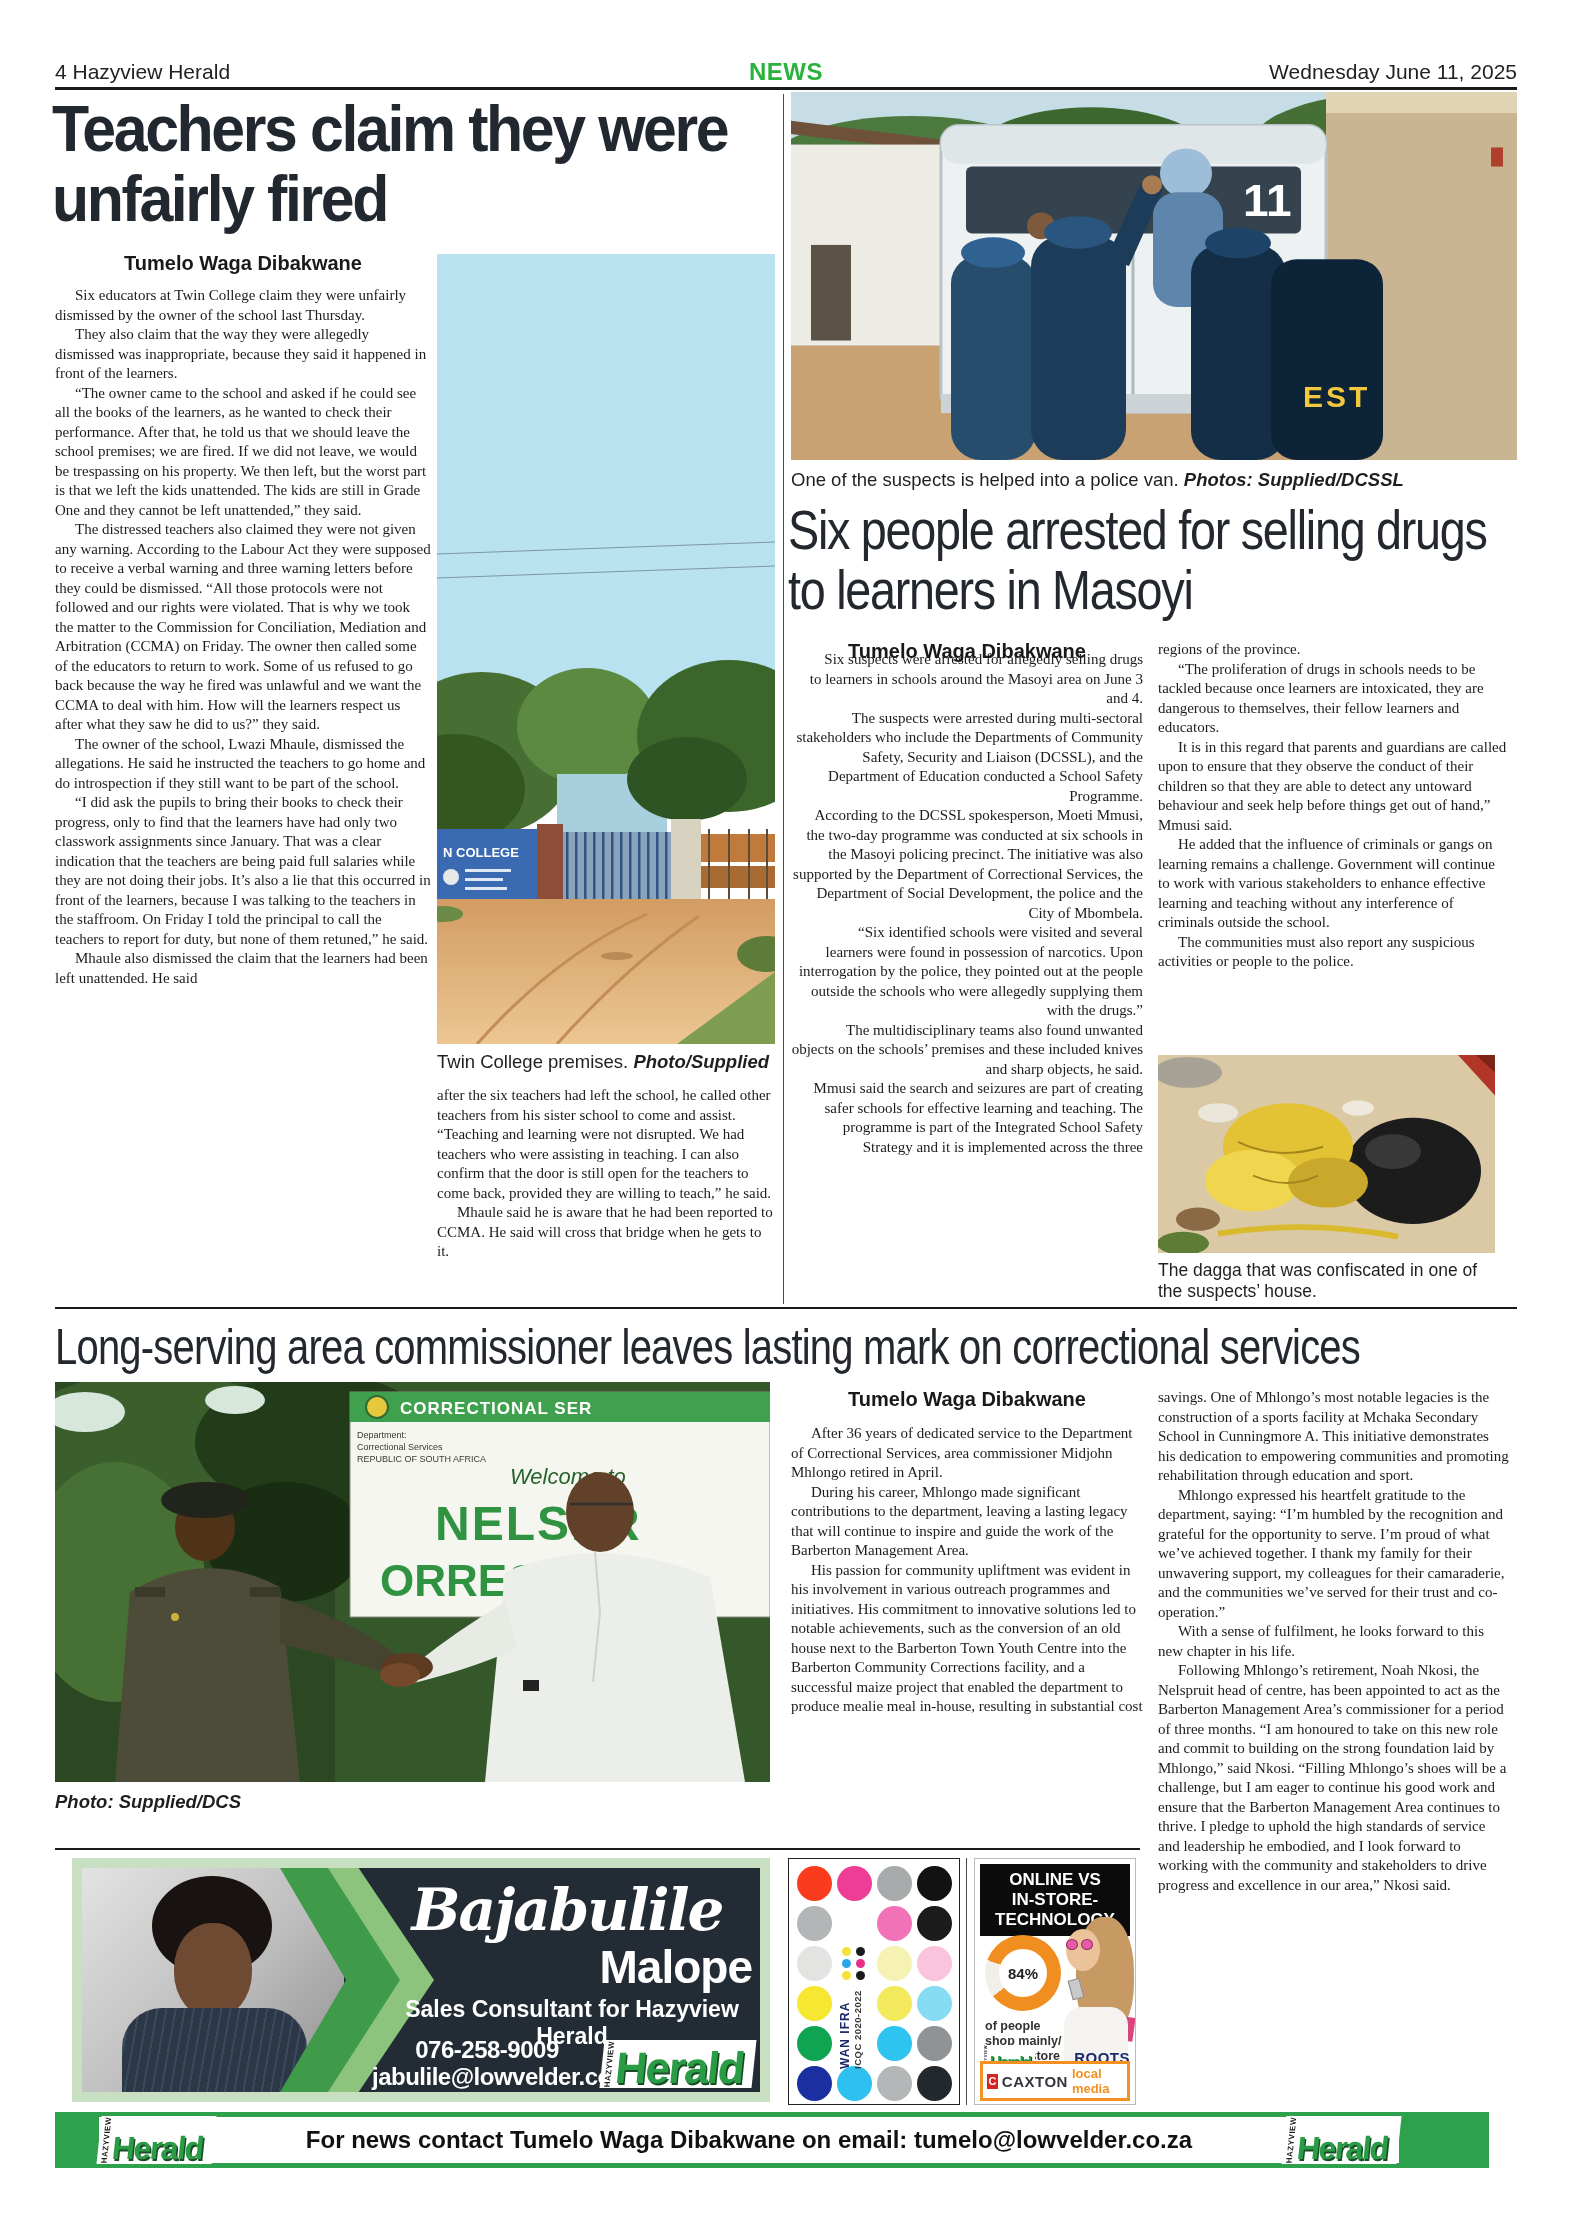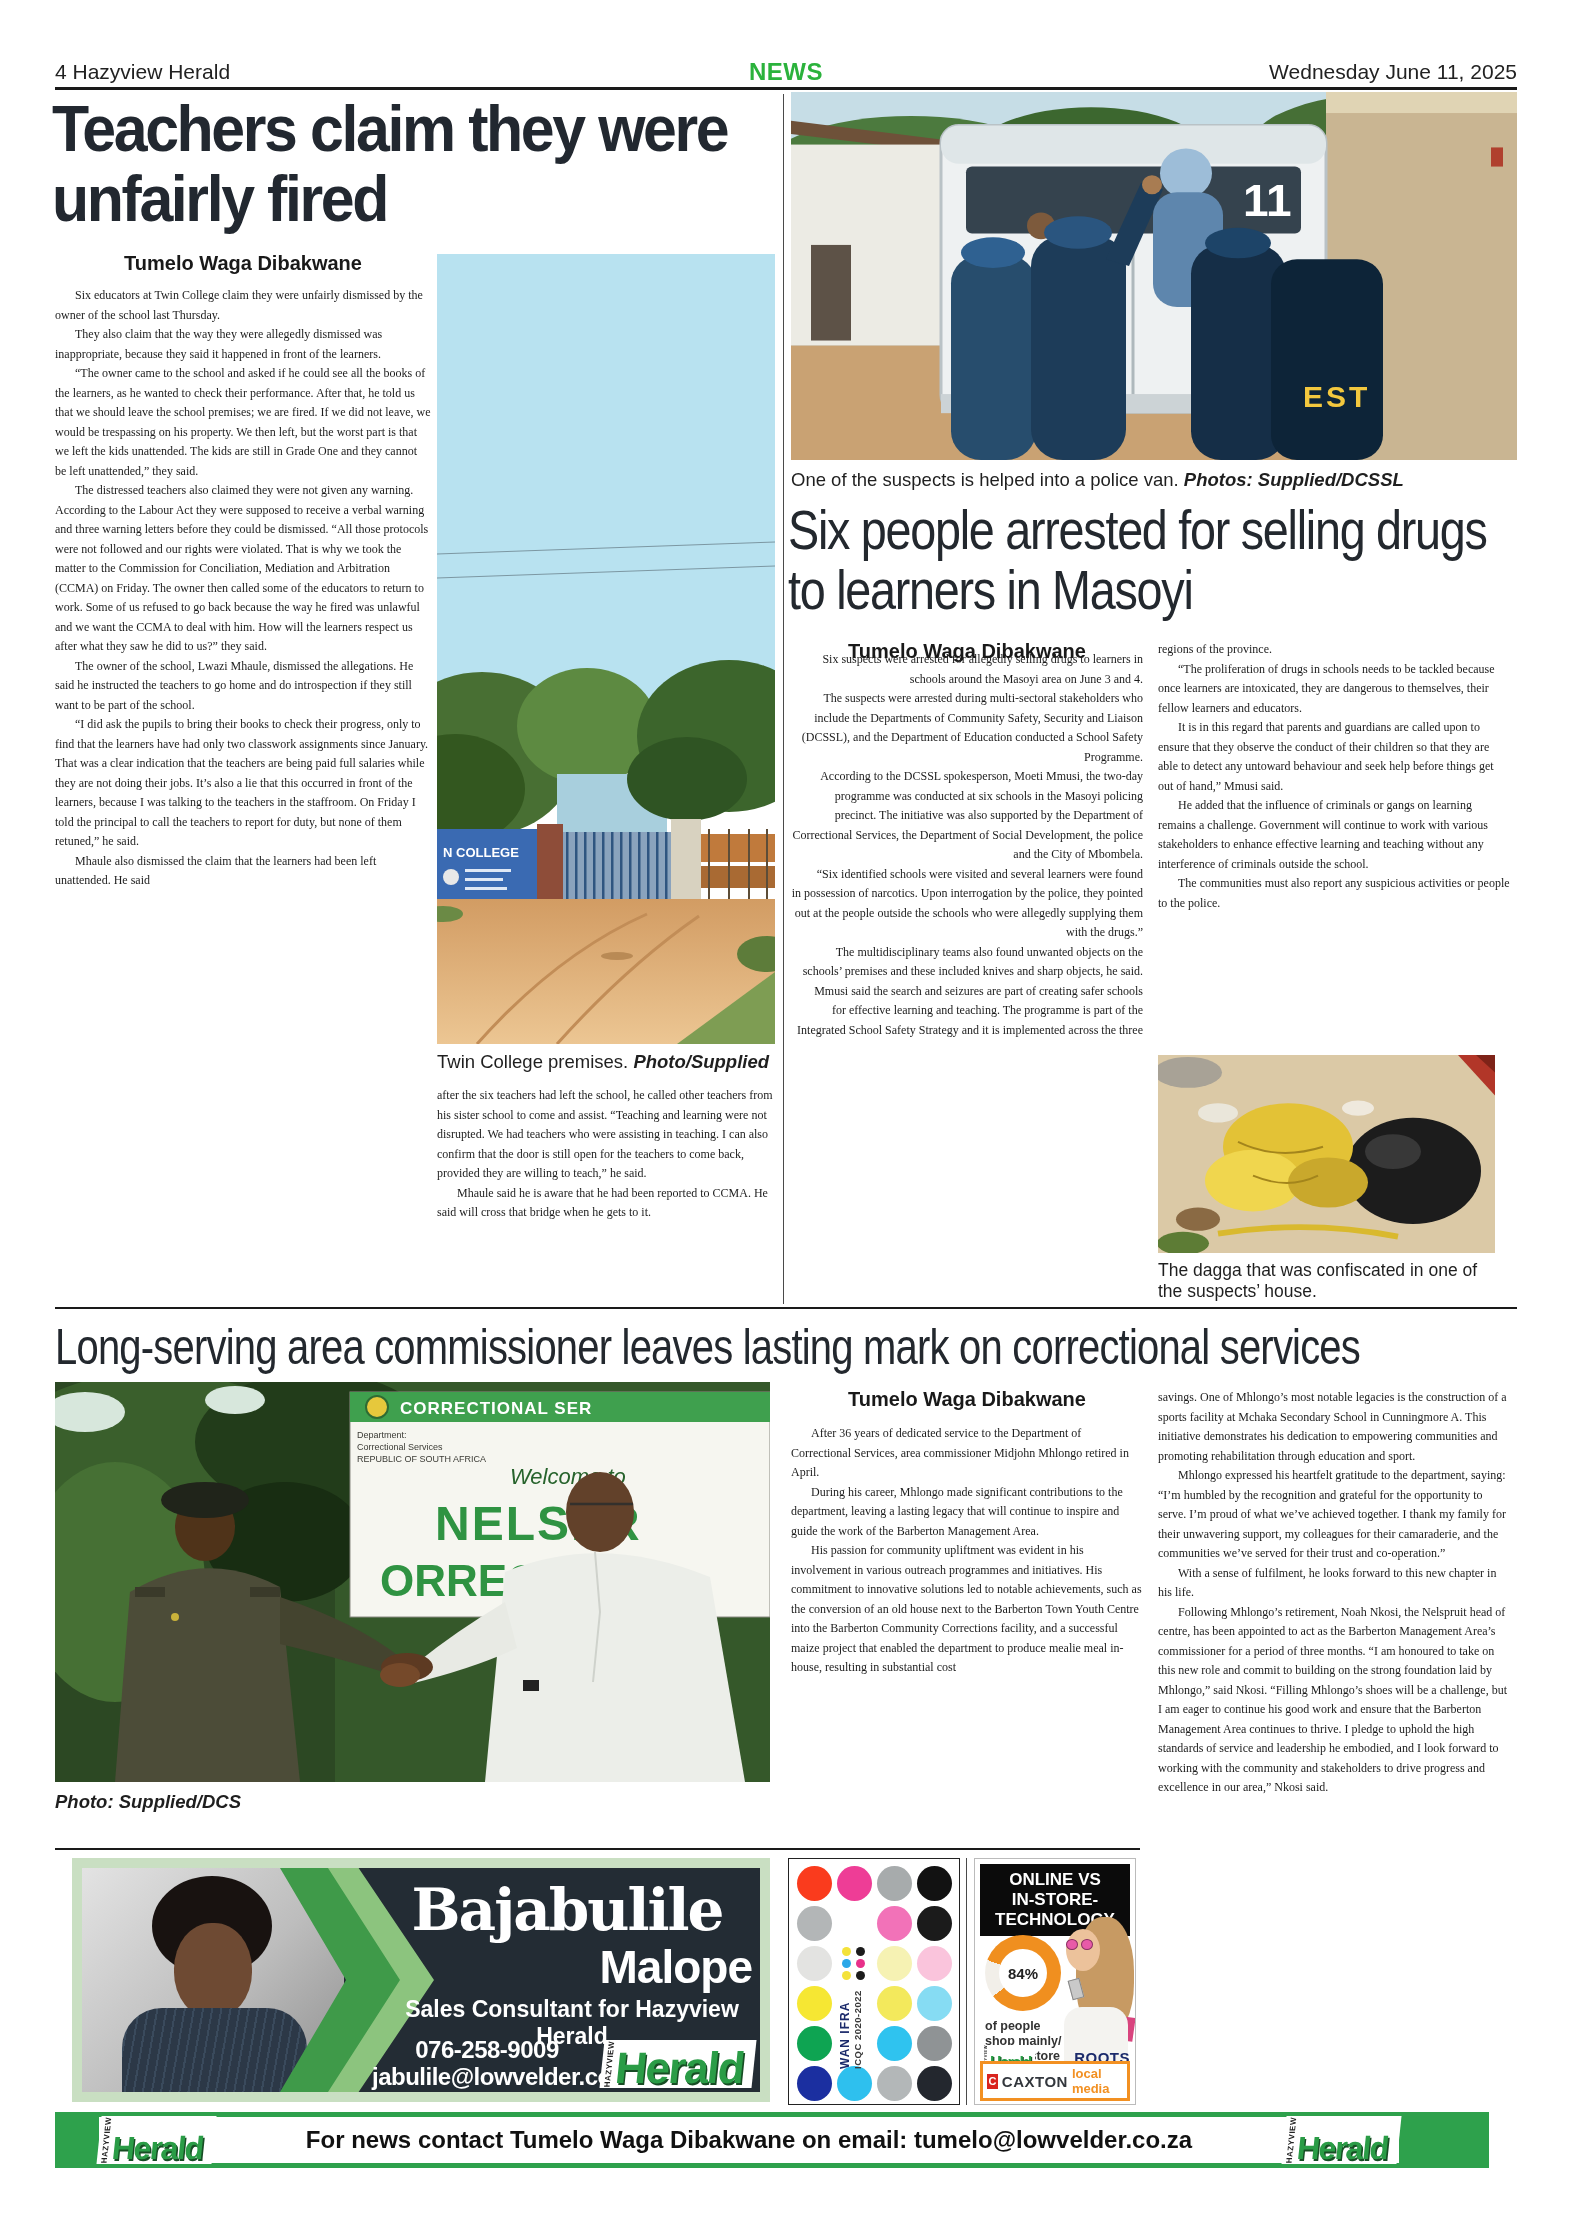--- a/index.html
+++ b/index.html
@@ -17,21 +17,21 @@
   .h1 { font-weight:800; font-size:64px; line-height:70px; letter-spacing:-2.5px;
         color:#222830; transform:scaleX(.95); transform-origin:left top; }
   .h2 { font-weight:400; font-size:55px; line-height:60px; letter-spacing:-1.5px;
         color:#23282e; transform:scaleX(.85); transform-origin:left top; width:860px; }
   .h3 { font-weight:400; font-size:50px; letter-spacing:-1px; color:#23282e;
         white-space:nowrap; transform:scaleX(.8); transform-origin:left center; }
 
   .byline { font-weight:bold; font-size:20px; text-align:center; color:#191919; }
 
   
-  .serif-col { font-family:"Liberation Serif", serif; font-size:12px; line-height:19.5px;
+  .serif-col { font-family:"Liberation Serif", serif; font-size:15px; line-height:19.5px;
                color:#1c1c1c; overflow:hidden; }
   .serif-col p { margin:0; text-indent:20px; }
   .serif-col.cont p:first-child { text-indent:0; }
 
   
   .caption { font-size:18.5px; line-height:23px; color:#1f1f1f; }
   .caption .credit { font-weight:bold; font-style:italic; }
   .caption-sm { font-size:17.5px; line-height:21px; }
 
   figure { margin:0; }
@@ -47,21 +47,21 @@
                background:#6e4a33; }
   .baja-body { position:absolute; left:40px; top:140px; width:185px; height:110px;
                border-radius:40px 40px 0 0;
                background:repeating-linear-gradient(100deg,#2c3847 0 7px,#3a4a5c 7px 9px); }
   .chev { position:absolute; top:0; height:100%; }
   .chev1 { left:222px; width:130px; background:#8cc47e;
            clip-path:polygon(0 0,42% 0,100% 50%,42% 100%,0 100%,52% 50%); }
   .chev2 { left:198px; width:120px; background:#3f9a49;
            clip-path:polygon(0 0,40% 0,100% 50%,40% 100%,0 100%,55% 50%); }
   .baja-script { position:absolute; left:300px; top:8px; width:370px; text-align:center;
-                 font-family:"DejaVu Serif", serif; font-weight:bold;
+                 font-family:"DejaVu Serif", serif; font-style:italic; font-weight:bold;
                  font-size:58px; color:#fff; letter-spacing:-2px; }
   .baja-surname { position:absolute; left:420px; top:72px; width:250px; text-align:right;
                   font-weight:800; font-size:46px; color:#fff; letter-spacing:-1px; }
   .baja-role { position:absolute; left:300px; top:128px; width:380px; text-align:center;
                font-weight:bold; font-size:23px; color:#fff; }
   .baja-contact { position:absolute; left:290px; top:168px; width:230px; text-align:center;
                   font-weight:bold; font-size:24px; line-height:27px; color:#fff; letter-spacing:-.5px; }
   .baja-logo { position:absolute; right:6px; bottom:4px; }
 
   

